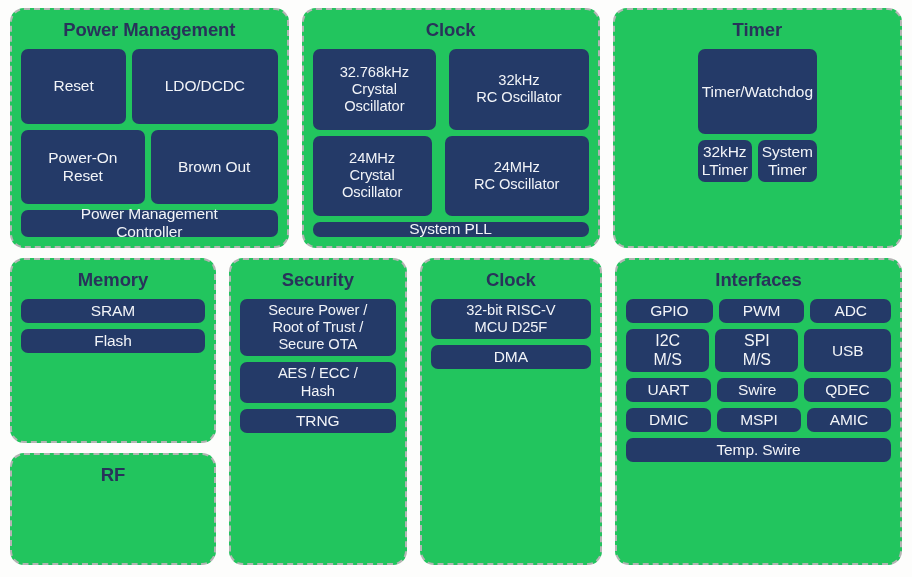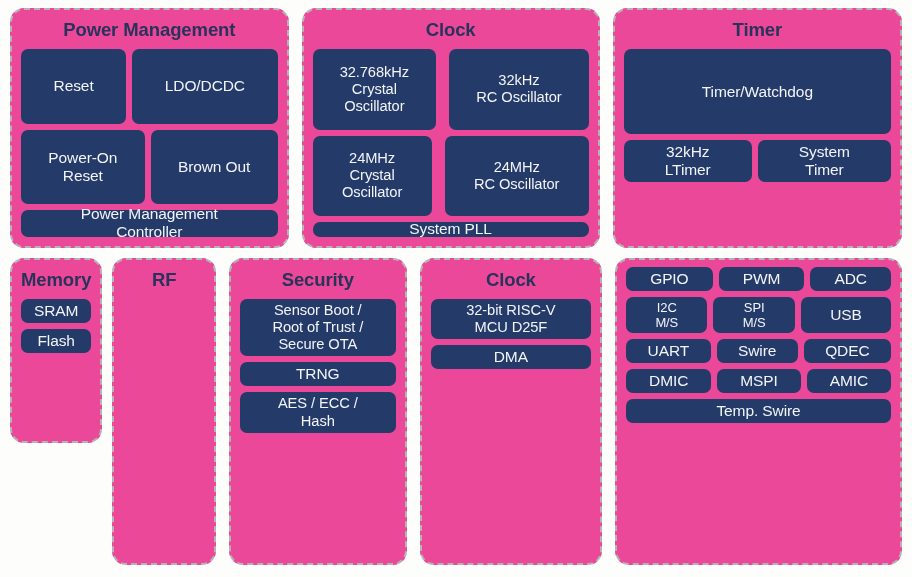--- a/index.html
+++ b/index.html
@@ -24,21 +24,21 @@
 
   
   .row { display: flex; gap: 13px; }
   .row-top    { height: 240px; }
   .row-bottom { height: 307px; }
 
   
   .panel {
     border: 2px dashed #b4b4b4;
     border-radius: 14px;
-    background: #ec4899;
+    background: #22c55e;
     padding: 7px 9px 9px 9px;
     display: flex;
     flex-direction: column;
   }
 
   .panel-title {
     text-align: center;
     font-weight: bold;
     font-size: 18.5px;
     color: #28335a;
@@ -75,29 +75,29 @@
     line-height: 1.16;
     letter-spacing: -0.1px;
     padding: 3px 4px;
     white-space: pre-line;
     flex: 1 1 auto;
     min-height: 0;
     min-width: 0;
   }
 
   .blk.sm   { font-size: 14.7px; }
-  .blk.xs   { font-size: 13px; }
+  .blk.xs   { font-size: 16px; }
 
   
   .p-power { width: 284px; }
   .p-clock { width: 304px; }
-  .p-timer { width: 295px; }
-
-  
-  .col-memrf { width: 213px; display: flex; flex-direction: row; gap: 10px; }
+  .p-timer { width: 295px; align-items: center; }
+
+  
+  .col-memrf { width: 213px; display: flex; flex-direction: column; gap: 10px; }
   .p-memory   { height: 185px; }
   .p-rf       { flex: 1 1 auto; }
   .p-security { width: 183px; }
   .p-core     { width: 188px; }
   .p-iface    { width: 296px; }
 
   
   .h-pm-grid   { height: 114px; }
   .h-clk-grid  { height: 126px; gap: 13px; }
   .h-timer-top { height: 85px; border-radius: 20px; }
@@ -187,48 +187,49 @@
       <div class="panel p-rf">
         <div class="panel-title">RF</div>
       </div>
 
     </div>
 
     <div class="panel p-security">
       <div class="panel-title">Security</div>
       <div class="panel-body">
         <div class="hrow">
-          <div class="blk sm">Sensor Boot /
+          <div class="blk sm">Secure Power /
 Root of Trust /
 Secure OTA</div>
         </div>
         <div class="hrow">
-          <div class="blk">TRNG</div>
-        </div>
-        <div class="hrow">
           <div class="blk sm">AES / ECC /
 Hash</div>
         </div>
+        <div class="hrow">
+          <div class="blk">TRNG</div>
+        </div>
       </div>
     </div>
 
     <div class="panel p-core">
       <div class="panel-title">Clock</div>
       <div class="panel-body">
         <div class="hrow">
           <div class="blk sm">32-bit RISC-V
 MCU D25F</div>
         </div>
         <div class="hrow">
           <div class="blk">DMA</div>
         </div>
       </div>
     </div>
 
     <div class="panel p-iface">
+      <div class="panel-title">Interfaces</div>
       <div class="panel-body">
         <div class="hrow">
           <div class="blk">GPIO</div>
           <div class="blk">PWM</div>
           <div class="blk">ADC</div>
         </div>
         <div class="hrow">
           <div class="blk xs">I2C
 M/S</div>
           <div class="blk xs">SPI

